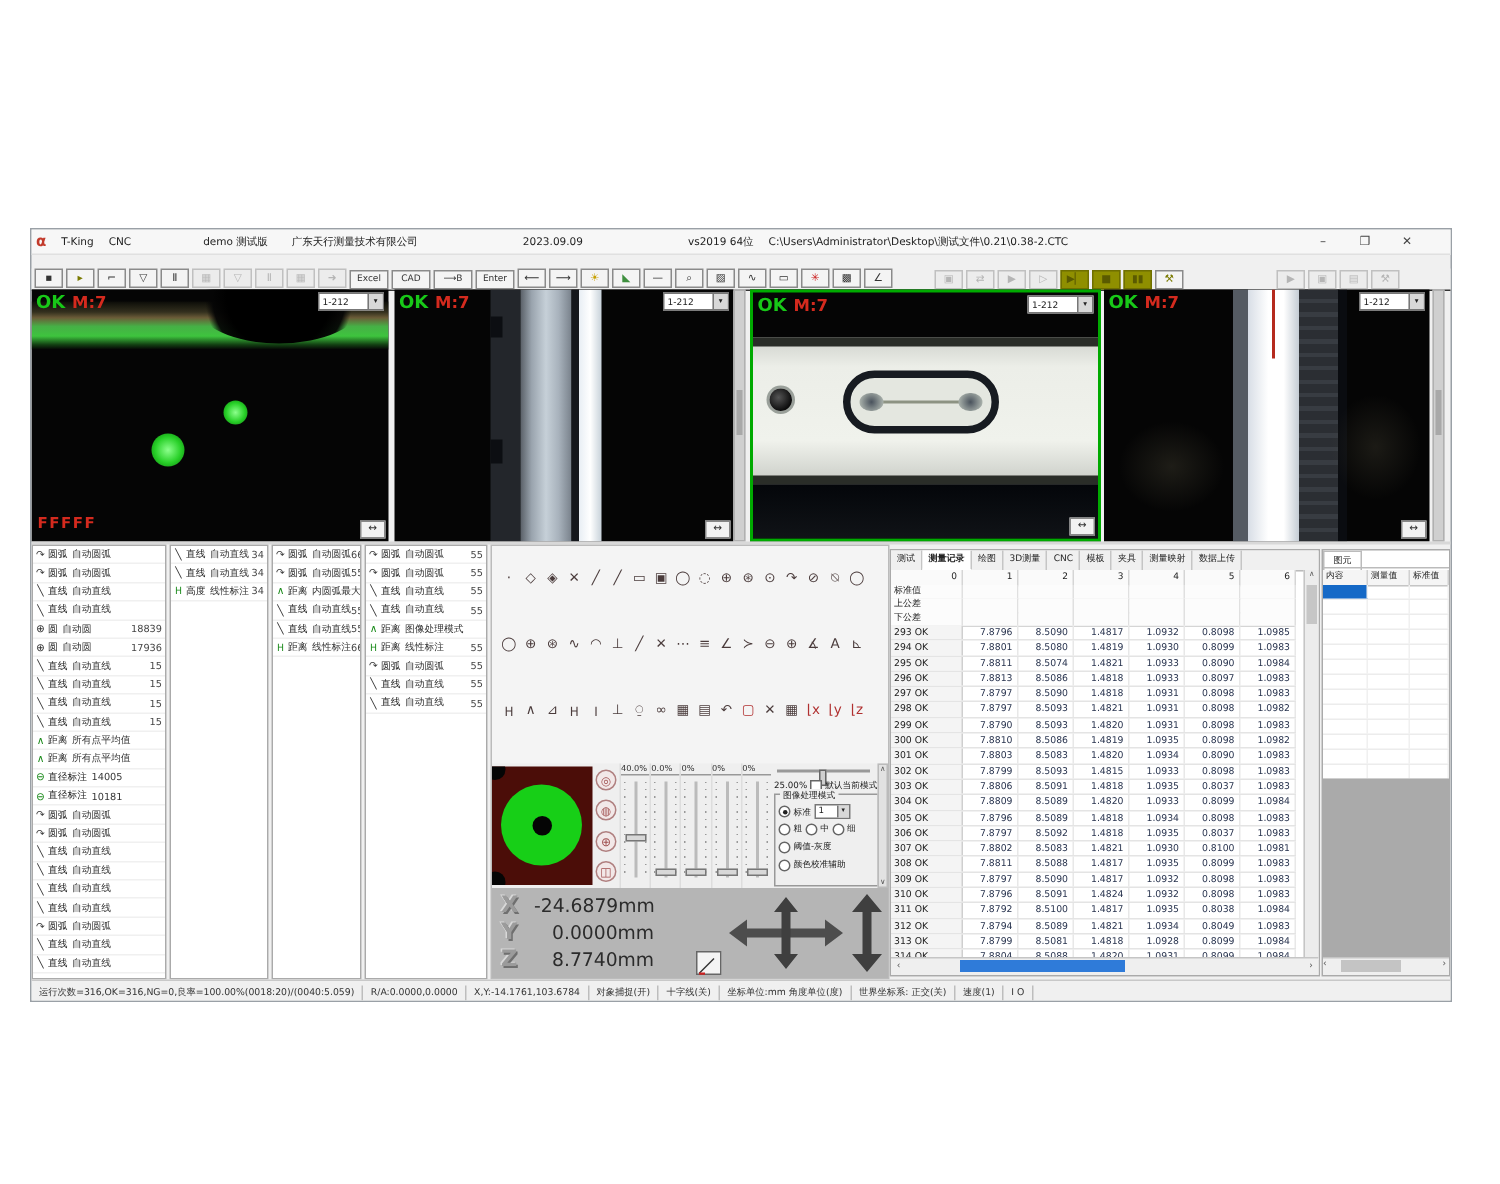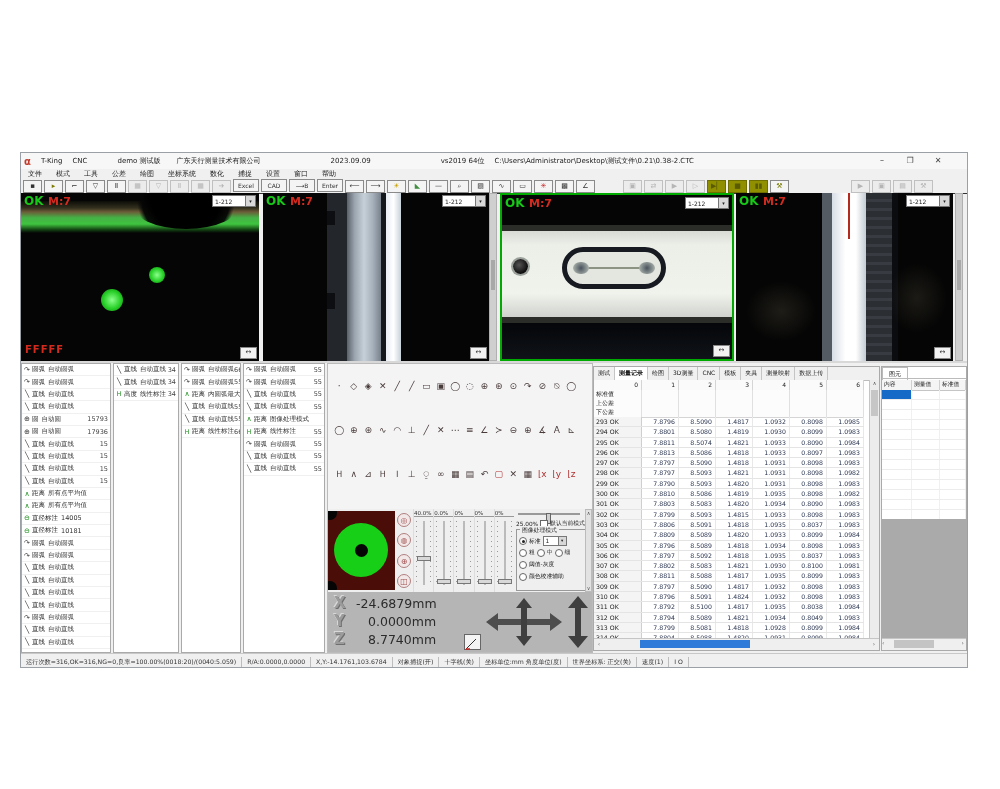--- a/index.html
+++ b/index.html
@@ -148,45 +148,32 @@
 </style>
 </head>
 <body>
 
 <div class="window">
 
   <div class="abs titlebar">
     <span class="tlogo">α</span>
     <span>T-King</span>
     <span>CNC</span>
-    <span style="margin-left:20px">demo 测试版</span>
+    <span style="margin-left:38px">demo 测试版</span>
     <span style="margin-left:6px">广东天行测量技术有限公司</span>
     <span style="margin-left:60px">2023.09.09</span>
     <span style="margin-left:60px">vs2019 64位</span>
     <span>C:\Users\Administrator\Desktop\测试文件\0.21\0.38-2.CTC</span>
     <span class="wbtns">
       <span class="wbtn">–</span>
       <span class="wbtn">❐</span>
       <span class="wbtn">✕</span>
     </span>
   </div>
 
-  <div class="abs menubar">
-      <span class="menu-item">文件</span>
-      <span class="menu-item">模式</span>
-      <span class="menu-item">工具</span>
-      <span class="menu-item">公差</span>
-      <span class="menu-item">绘图</span>
-      <span class="menu-item">坐标系统</span>
-      <span class="menu-item">数化</span>
-      <span class="menu-item">捕捉</span>
-      <span class="menu-item">设置</span>
-      <span class="menu-item">窗口</span>
-      <span class="menu-item">帮助</span>
-    </div>
   <div class="abs toolbar">
     <span><span class="tb-btn">▪</span><span class="tb-btn" style="color: rgb(122, 122, 0);">▸</span><span class="tb-btn">⌐</span><span class="tb-btn">▽</span><span class="tb-btn">Ⅱ</span><span class="tb-btn tb-dis">▦</span><span class="tb-btn tb-dis">▽</span><span class="tb-btn tb-dis">Ⅱ</span><span class="tb-btn tb-dis">▦</span><span class="tb-btn tb-dis">➜</span><span class="tb-btn tb-text">Excel</span><span class="tb-btn tb-text">CAD</span><span class="tb-btn tb-text">⟶B</span><span class="tb-btn tb-text">Enter</span><span class="tb-btn">⟵</span><span class="tb-btn">⟶</span><span class="tb-btn" style="color: rgb(200, 160, 0);">☀</span><span class="tb-btn" style="color: rgb(63, 143, 63);">◣</span><span class="tb-btn">—</span><span class="tb-btn">⌕</span><span class="tb-btn">▨</span><span class="tb-btn">∿</span><span class="tb-btn">▭</span><span class="tb-btn" style="color: rgb(204, 34, 34);">✳</span><span class="tb-btn">▩</span><span class="tb-btn">∠</span></span>
     <span class="tb-gap"></span>
     <span><span class="tb-btn tb-dis">▣</span><span class="tb-btn tb-dis">⇄</span><span class="tb-btn tb-dis">▶</span><span class="tb-btn tb-dis">▷</span><span class="tb-btn tb-olive">▶▏</span><span class="tb-btn tb-olive">■</span><span class="tb-btn tb-olive">▮▮</span><span class="tb-btn" style="color: rgb(122, 122, 0);">⚒</span></span>
     <span class="tb-gap" style="width:60px"></span>
     <span><span class="tb-btn tb-dis">▶</span><span class="tb-btn tb-dis">▣</span><span class="tb-btn tb-dis">▤</span><span class="tb-btn tb-dis">⚒</span></span>
   </div>
 
   <div class="abs cam" style="left:0;width:238px">
     <div class="c1-band"></div>
@@ -286,21 +273,21 @@
       <div class="li">
         <span class="li-ic" style="color: rgb(51, 51, 51);">╲</span>
         <span class="li-a">直线</span>
         <span class="li-b">自动直线</span>
         <span class="li-n"></span>
       </div>
       <div class="li">
         <span class="li-ic" style="color: rgb(51, 51, 51);">⊕</span>
         <span class="li-a">圆</span>
         <span class="li-b">自动圆</span>
-        <span class="li-n">15793</span>
+        <span class="li-n">18839</span>
       </div>
       <div class="li">
         <span class="li-ic" style="color: rgb(51, 51, 51);">⊕</span>
         <span class="li-a">圆</span>
         <span class="li-b">自动圆</span>
         <span class="li-n">17936</span>
       </div>
       <div class="li">
         <span class="li-ic" style="color: rgb(51, 51, 51);">╲</span>
         <span class="li-a">直线</span>

